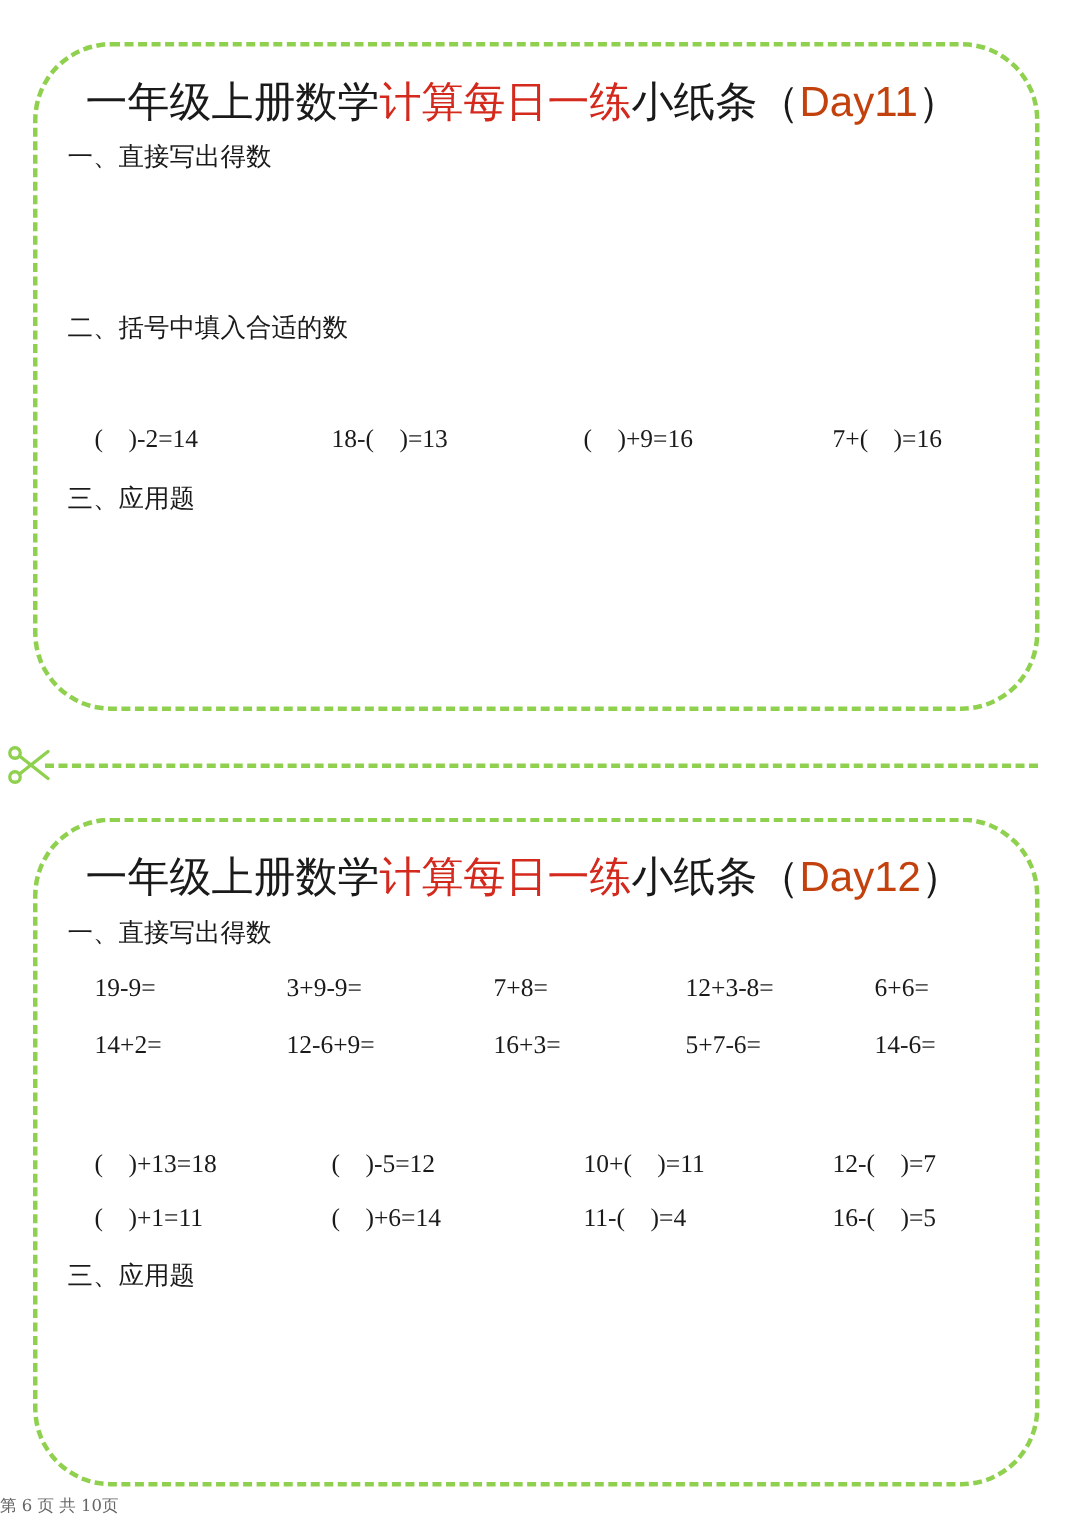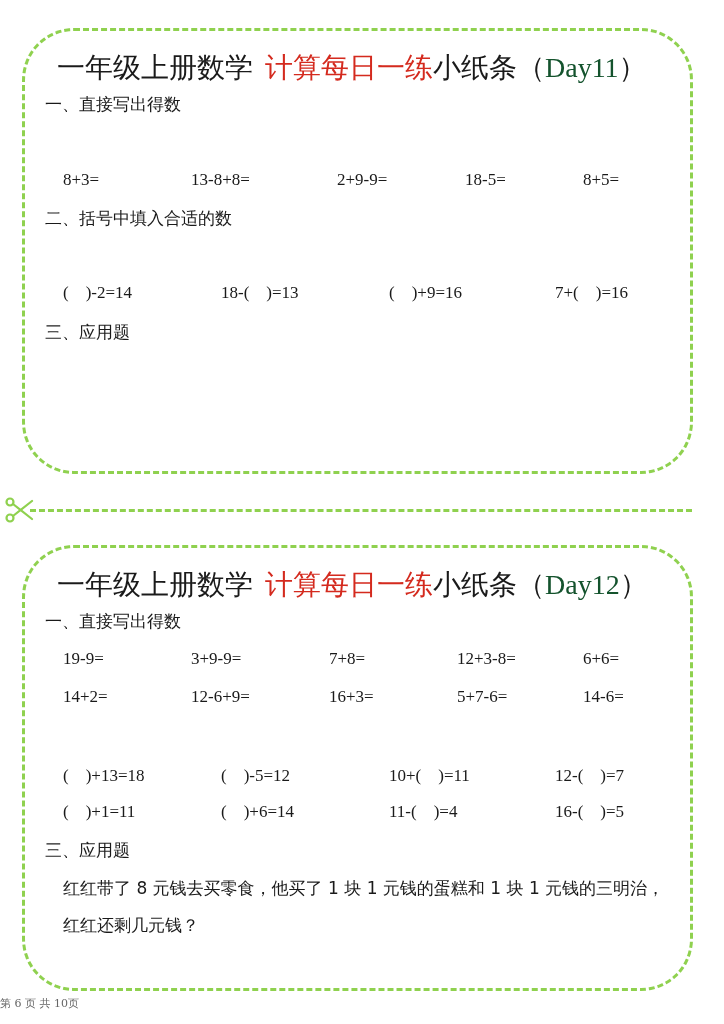--- a/index.html
+++ b/index.html
@@ -4,22 +4,22 @@
 <style>
   html, body { margin:0; padding:0; background:#ffffff; }
   body { width:724px; height:1024px; position:relative; overflow:hidden;
          font-family:"DejaVu Serif","Liberation Serif",serif; color:#1a1a1a; }
   .card { position:absolute; left:22px; width:671px; border:3px dashed #8fd14f;
           border-radius:52px; box-sizing:border-box; }
   #card1 { top:28px; height:446px; }
   #card2 { top:545px; height:446px; }
   .title { position:absolute; left:32px; top:18px; font-size:28px; white-space:nowrap;
            font-family:"DejaVu Serif","Liberation Serif",serif; letter-spacing:0px; }
-  .title .red { color:#d42a1e;margin-left:12px; }
-  .title .day { color:#14532d; font-family:Liberation Serif, serif;text-align:center; }
+  .title .red { color:#d42a1e; }
+  .title .day { color:#c2410c; font-family:Liberation Sans, sans-serif;text-align:center; }
   .sec { position:absolute; left:20px; font-size:17px; white-space:nowrap;
          font-family:"DejaVu Sans","Liberation Sans",sans-serif; }
   .row { position:absolute; left:38px; font-size:17px; height:22px; width:620px;
          font-family:"Liberation Serif","DejaVu Serif",serif; }
   .row span { position:absolute; top:0; white-space:pre; }
   .para { position:absolute; left:38px; width:615px; font-size:17px; line-height:37px;
           font-family:"DejaVu Sans","Liberation Sans",sans-serif; }
   .para b { font-weight:bold; }
   .cutline { position:absolute; top:509px; left:30px; width:662px; border-top:3px dashed #8fd14f; }
   .scissors { position:absolute; left:4px; top:497px; width:32px; height:26px; }
@@ -28,27 +28,20 @@
 </style>
 </head>
 <body>
 
 <div class="card" id="card1">
   <div class="title">
     <span>一年级上册数学</span><span class="red">计算每日一练</span><span>小纸条（</span><span class="day">Day11</span><span>）</span>
   </div>
 
   <div class="sec" style="top:62px">一、直接写出得数</div>
-  <div class="row" style="top:139px">
-    <span style="left:0">8+3=</span>
-    <span style="left:128px">13-8+8=</span>
-    <span style="left:274px">2+9-9=</span>
-    <span style="left:402px">18-5=</span>
-    <span style="left:520px">8+5=</span>
-  </div>
 
   <div class="sec" style="top:176px">二、括号中填入合适的数</div>
   <div class="row" style="top:252px">
     <span style="left:0">(    )-2=14</span>
     <span style="left:158px">18-(    )=13</span>
     <span style="left:326px">(    )+9=16</span>
     <span style="left:492px">7+(    )=16</span>
   </div>
 
   <div class="sec" style="top:290px">三、应用题</div>
@@ -92,16 +85,15 @@
     <span style="left:492px">12-(    )=7</span>
   </div>
   <div class="row" style="top:254px">
     <span style="left:0">(    )+1=11</span>
     <span style="left:158px">(    )+6=14</span>
     <span style="left:326px">11-(    )=4</span>
     <span style="left:492px">16-(    )=5</span>
   </div>
 
   <div class="sec" style="top:291px">三、应用题</div>
-  <div class="para" style="top:322px">红红带了 8 元钱去买零食，他买了 1 块 1 元钱的蛋糕和 1 块 1 元钱的三明治，红红还剩几元钱？</div>
 </div>
 
 <div class="footer">第 6 页 共 10页</div>
 
 </body></html>

